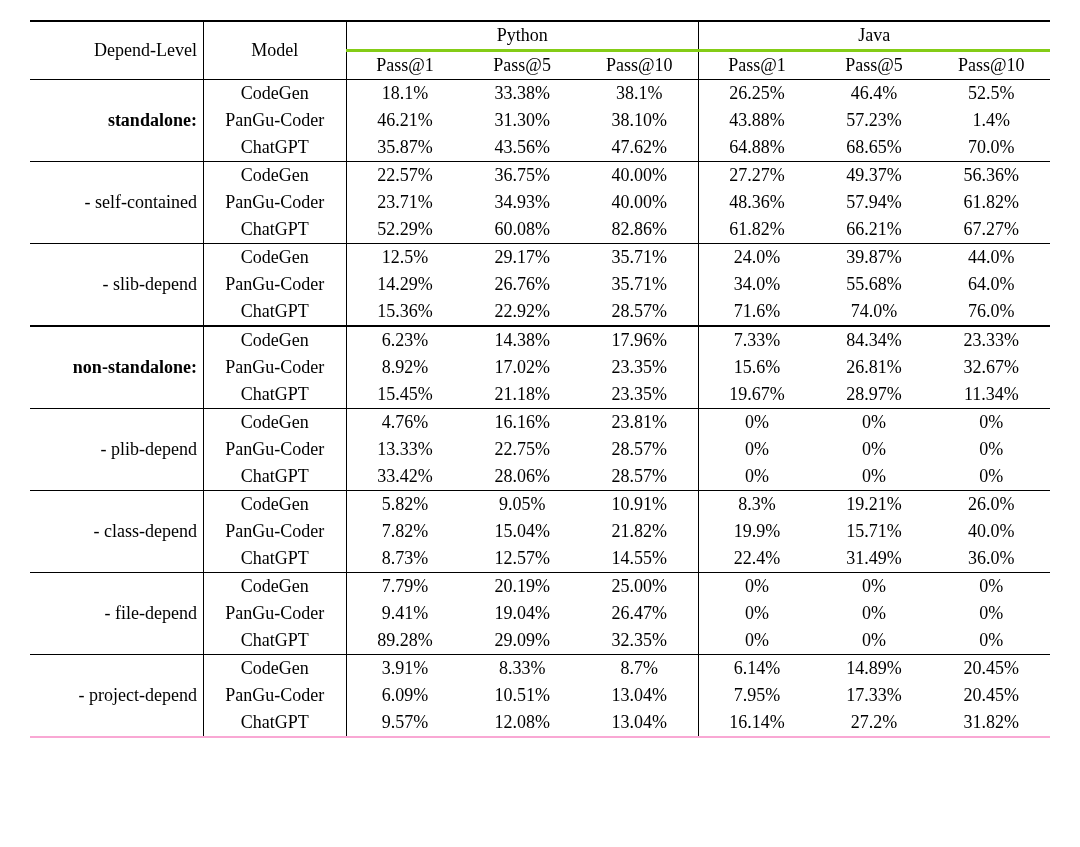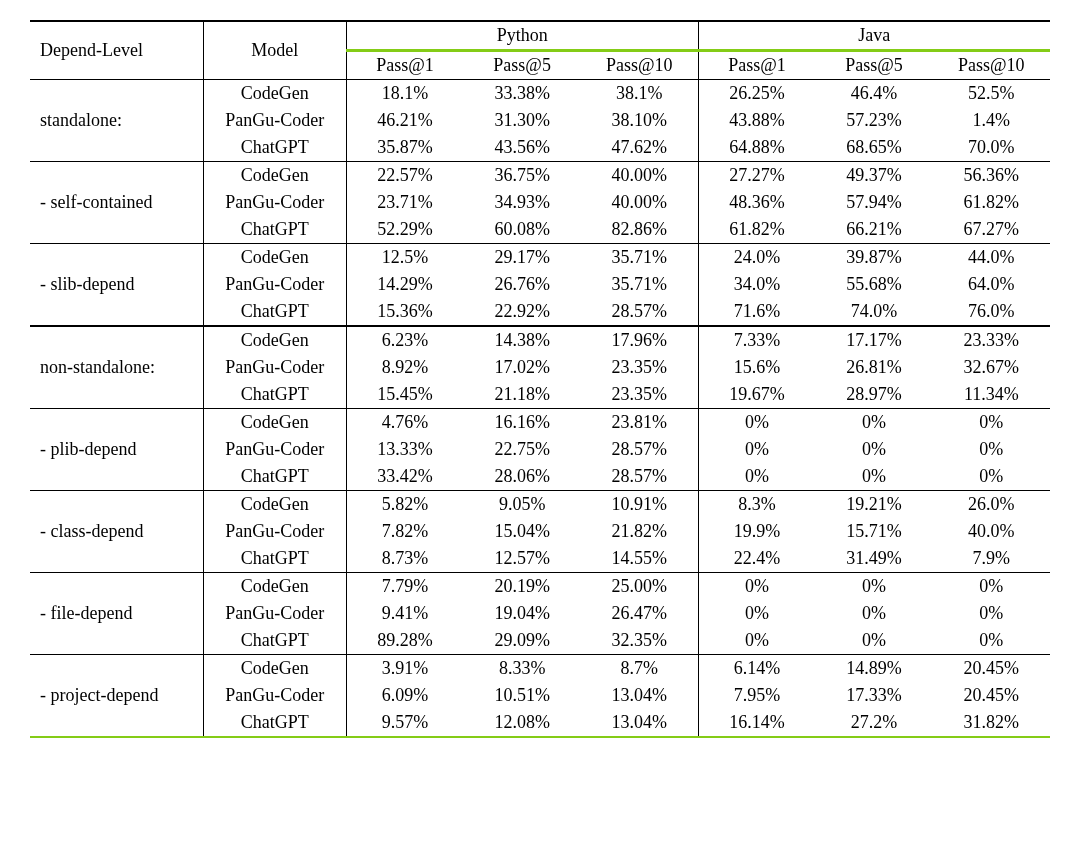--- a/index.html
+++ b/index.html
@@ -19,31 +19,31 @@
       width: 100%;
       table-layout: fixed;
     }
     td, th {
       padding: 3px 6px;
       text-align: center;
       font-weight: normal;
       vertical-align: middle;
     }
     .col-level {
-      text-align: left;
+      text-align: right;
       padding-left: 10px;
     }
     .bold {
-      font-weight: normal;
+      font-weight: bold;
     }
     .top-rule {
       border-top: 2px solid #000;
     }
     .bottom-rule {
-      border-bottom: 2px solid #84cc16;
+      border-bottom: 2px solid #f9a8d4;
     }
     .thin-bottom {
       border-bottom: 1px solid #000;
     }
     .thin-top {
       border-top: 1px solid #000;
     }
     .vline-right {
       border-right: 1px solid #000;
     }
@@ -166,21 +166,21 @@
         <td class="">74.0%</td>
         <td class="">76.0%</td>
       </tr>
       <tr>
         <td rowspan="3" class="col-level vline-right bold top-rule">non-standalone:</td>
         <td class="top-rule vline-right">CodeGen</td>
         <td class="top-rule">6.23%</td>
         <td class="top-rule">14.38%</td>
         <td class="top-rule vline-right">17.96%</td>
         <td class="top-rule">7.33%</td>
-        <td class="top-rule">17.17%</td>
+        <td class="top-rule">84.34%</td>
         <td class="top-rule">23.33%</td>
       </tr>
       <tr>
         <td class="vline-right">PanGu-Coder</td>
         <td class="">8.92%</td>
         <td class="">17.02%</td>
         <td class="vline-right">23.35%</td>
         <td class="">15.6%</td>
         <td class="">26.81%</td>
         <td class="">32.67%</td>
@@ -241,21 +241,21 @@
         <td class="">15.71%</td>
         <td class="">40.0%</td>
       </tr>
       <tr>
         <td class="vline-right">ChatGPT</td>
         <td class="">8.73%</td>
         <td class="">12.57%</td>
         <td class="vline-right">14.55%</td>
         <td class="">22.4%</td>
         <td class="">31.49%</td>
-        <td class="">7.9%</td>
+        <td class="">36.0%</td>
       </tr>
       <tr>
         <td rowspan="3" class="col-level vline-right thin-top">- file-depend</td>
         <td class="thin-top vline-right">CodeGen</td>
         <td class="thin-top">7.79%</td>
         <td class="thin-top">20.19%</td>
         <td class="thin-top vline-right">25.00%</td>
         <td class="thin-top">0%</td>
         <td class="thin-top">0%</td>
         <td class="thin-top">0%</td>

